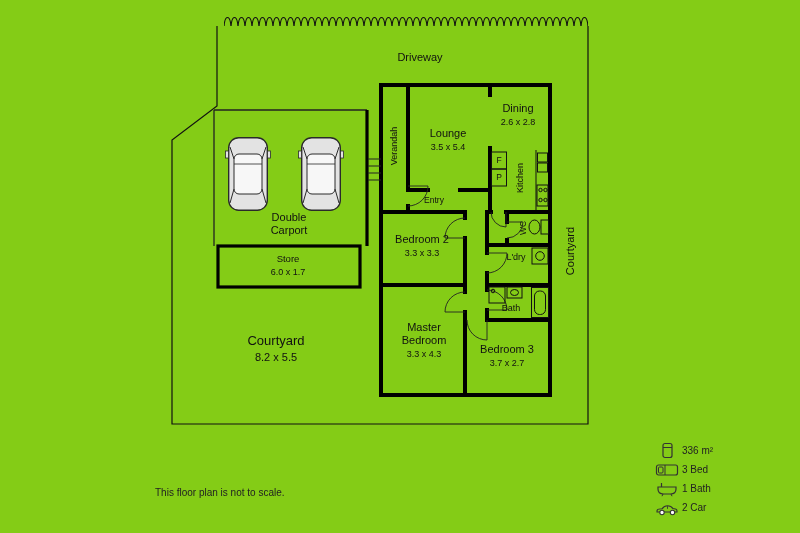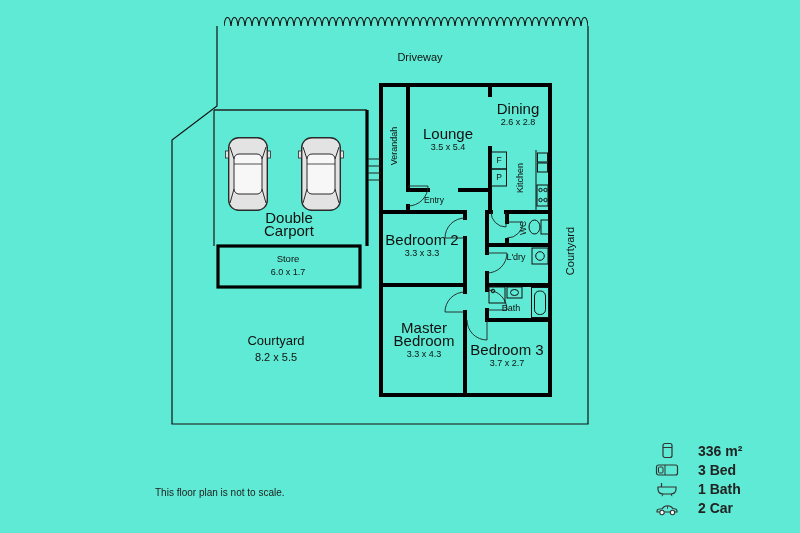--- a/index.html
+++ b/index.html
@@ -1,41 +1,41 @@
 <!DOCTYPE html>
 <html><head>
 <meta charset="utf-8">
 <style>
   html,body{margin:0;padding:0;background:#fff;}
   .page{
-    position:relative;width:800px;height:533px;background:#5eead4;
+    position:relative;width:800px;height:533px;background:#84cc16;
     font-family:"Liberation Sans", sans-serif;color:#111;overflow:hidden;
   }
   .plan-svg{position:absolute;left:0;top:0;width:800px;height:533px;}
   .lbl{
     position:absolute;transform:translate(-50%,-50%);
     white-space:nowrap;text-align:center;color:#111;line-height:1;
   }
   .rot{transform:translate(-50%,-50%) rotate(-90deg);}
   .s8{font-size:8.5px;}
   .s9{font-size:9px;}
   .s95{font-size:9.5px;}
-  .s10{font-size:15px;}
+  .s10{font-size:11px;}
   .s11{font-size:11px;}
   .s13{font-size:13px;}
   .title{
     position:absolute;left:155px;top:440px;font-size:19.5px;color:#1a1a1a;
     letter-spacing:0.2px;white-space:nowrap;
   }
   .disc{position:absolute;left:155px;font-size:10px;color:#222;white-space:nowrap;}
   .legend-row{
     position:absolute;left:652px;height:17px;display:flex;align-items:center;
   }
   .licon{width:30px;display:flex;justify-content:center;align-items:center;}
-  .llabel{margin-left:16px;font-size:14px;color:#222;white-space:nowrap;font-weight:bold;}
+  .llabel{font-size:10px;color:#222;white-space:nowrap;}
 </style>
 </head>
 <body>
 
 <div class="page">
 
   <svg class="plan-svg" viewBox="0 0 800 533">
     <defs>
       <pattern id="fence" width="7" height="14" patternUnits="userSpaceOnUse">
         <path d="M0,13 C0.5,5 2,3.5 3.5,3.5 C5,3.5 6.5,5 7,13" fill="none" stroke="#111" stroke-width="1.1"></path>

